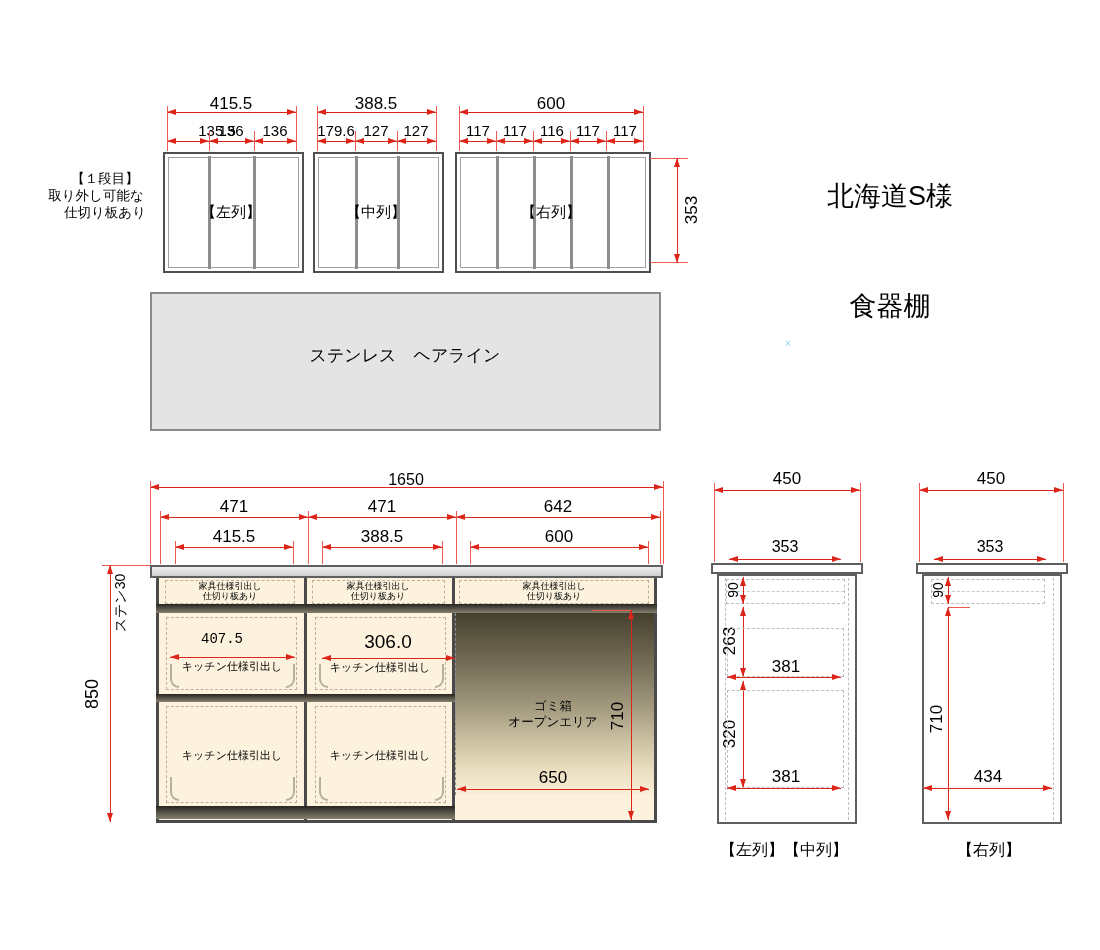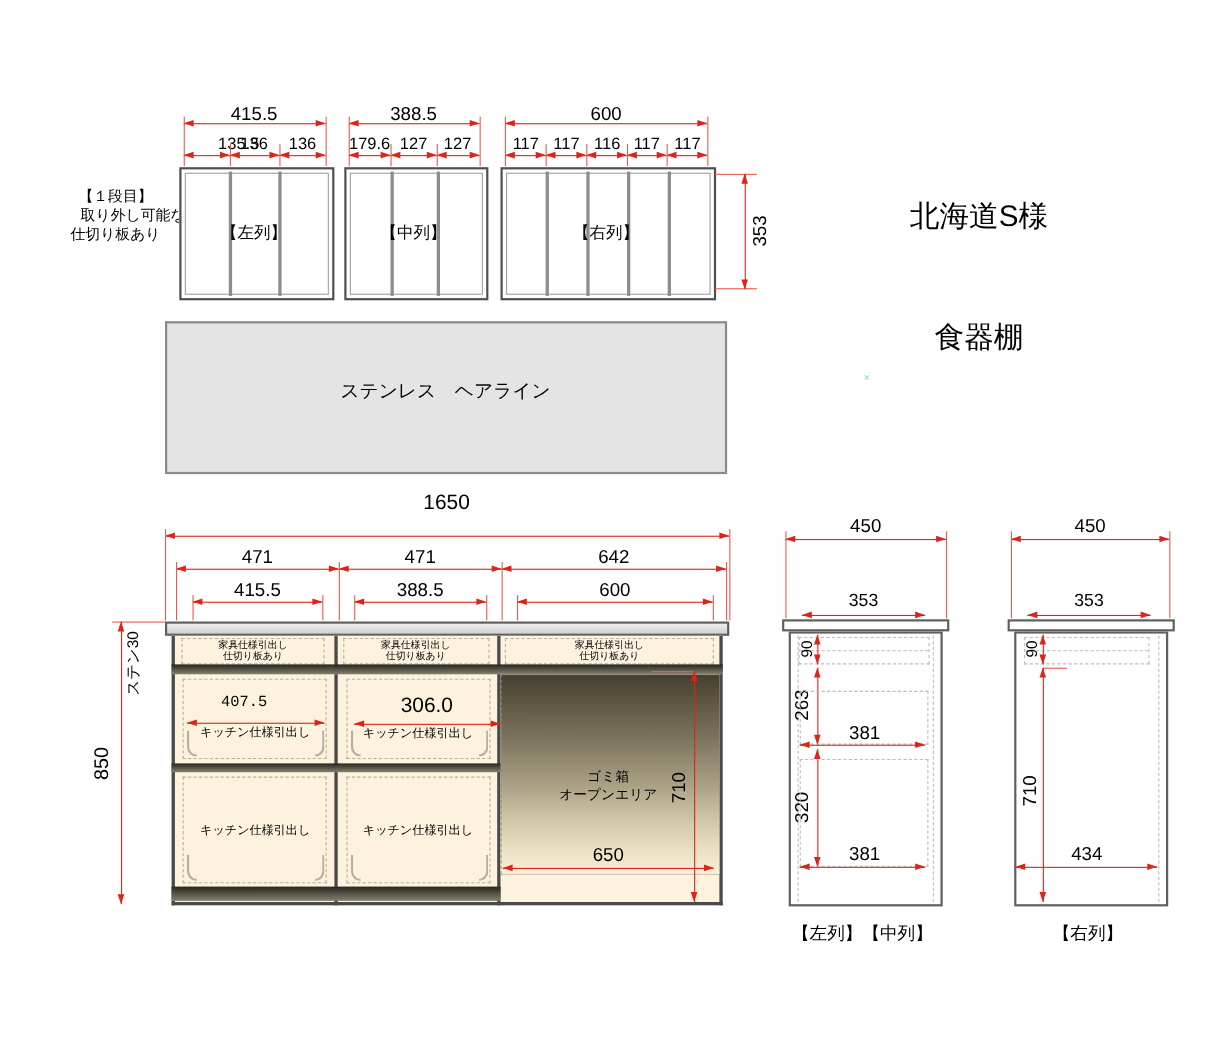--- a/index.html
+++ b/index.html
@@ -43,21 +43,21 @@
   .sbody{position:absolute;background:#fff;border:2px solid #5f5f5f;box-sizing:border-box;}
   .dashdot{position:absolute;height:0;border-top:1px dashed #c9c9c9;}
   .cap{font-size:16px;}
 </style>
 </head>
 <body>
 
 <div id="canvas">
 
   <div class="lbl c" style="left:105px;top:172px;font-size:13.5px;">【１段目】</div>
-  <div class="lbl c" style="left:121px;top:189px;font-size:13.5px;">取り外し可能な</div>
+  <div class="lbl c" style="left:96px;top:189px;font-size:13.5px;">取り外し可能な</div>
   <div class="lbl c" style="left:105px;top:206px;font-size:13.5px;">仕切り板あり</div>
 
   <div class="lbl c" style="left:231px;top:95px;font-size:17px;">415.5</div>
   <div class="dimh" style="left:167px;top:112px;width:129px;"></div>
   <div class="lbl c" style="left:188px;top:123px;font-size:15px;margin-left:29px;">135.5</div>
   <div class="lbl c" style="left:231px;top:123px;font-size:15px;">136</div>
   <div class="lbl c" style="left:275px;top:123px;font-size:15px;">136</div>
   <div class="dimh" style="left:167px;top:141px;width:42px;"></div>
   <div class="dimh" style="left:209px;top:141px;width:45px;"></div>
   <div class="dimh" style="left:254px;top:141px;width:42px;"></div>
@@ -122,21 +122,21 @@
   <div class="dimv" style="left:677px;top:158px;height:105px;"></div>
   <div class="lbl vc" style="left:691px;top:210px;font-size:17px;">353</div>
 
   <div class="abs" style="left:150px;top:292px;width:511px;height:139px;background:#e4e4e4;border:2px solid #8a8a8a;box-sizing:border-box;"></div>
   <div class="lbl c" style="left:405px;top:347px;font-size:17px;">ステンレス　ヘアライン</div>
 
   <div class="lbl c" style="left:890px;top:183px;font-size:27px;">北海道S様</div>
   <div class="lbl c" style="left:890px;top:293px;font-size:27px;">食器棚</div>
   <div class="lbl" style="left:785px;top:339px;font-size:10px;color:#86d7e8;">×</div>
 
-  <div class="lbl c" style="left:406px;top:448px;font-size:19px;">1650</div>
+  <div class="lbl c" style="left:406px;top:472px;font-size:16px;">1650</div>
   <div class="dimh" style="left:150px;top:487px;width:513px;"></div>
   <div class="extv" style="left:150px;top:481px;height:83px;"></div>
   <div class="extv" style="left:663px;top:481px;height:83px;"></div>
 
   <div class="lbl c" style="left:234px;top:498px;font-size:17px;">471</div>
   <div class="lbl c" style="left:382px;top:498px;font-size:17px;">471</div>
   <div class="lbl c" style="left:558px;top:498px;font-size:17px;">642</div>
   <div class="dimh" style="left:160px;top:517px;width:148px;"></div>
   <div class="dimh" style="left:308px;top:517px;width:148px;"></div>
   <div class="dimh" style="left:456px;top:517px;width:204px;"></div>

